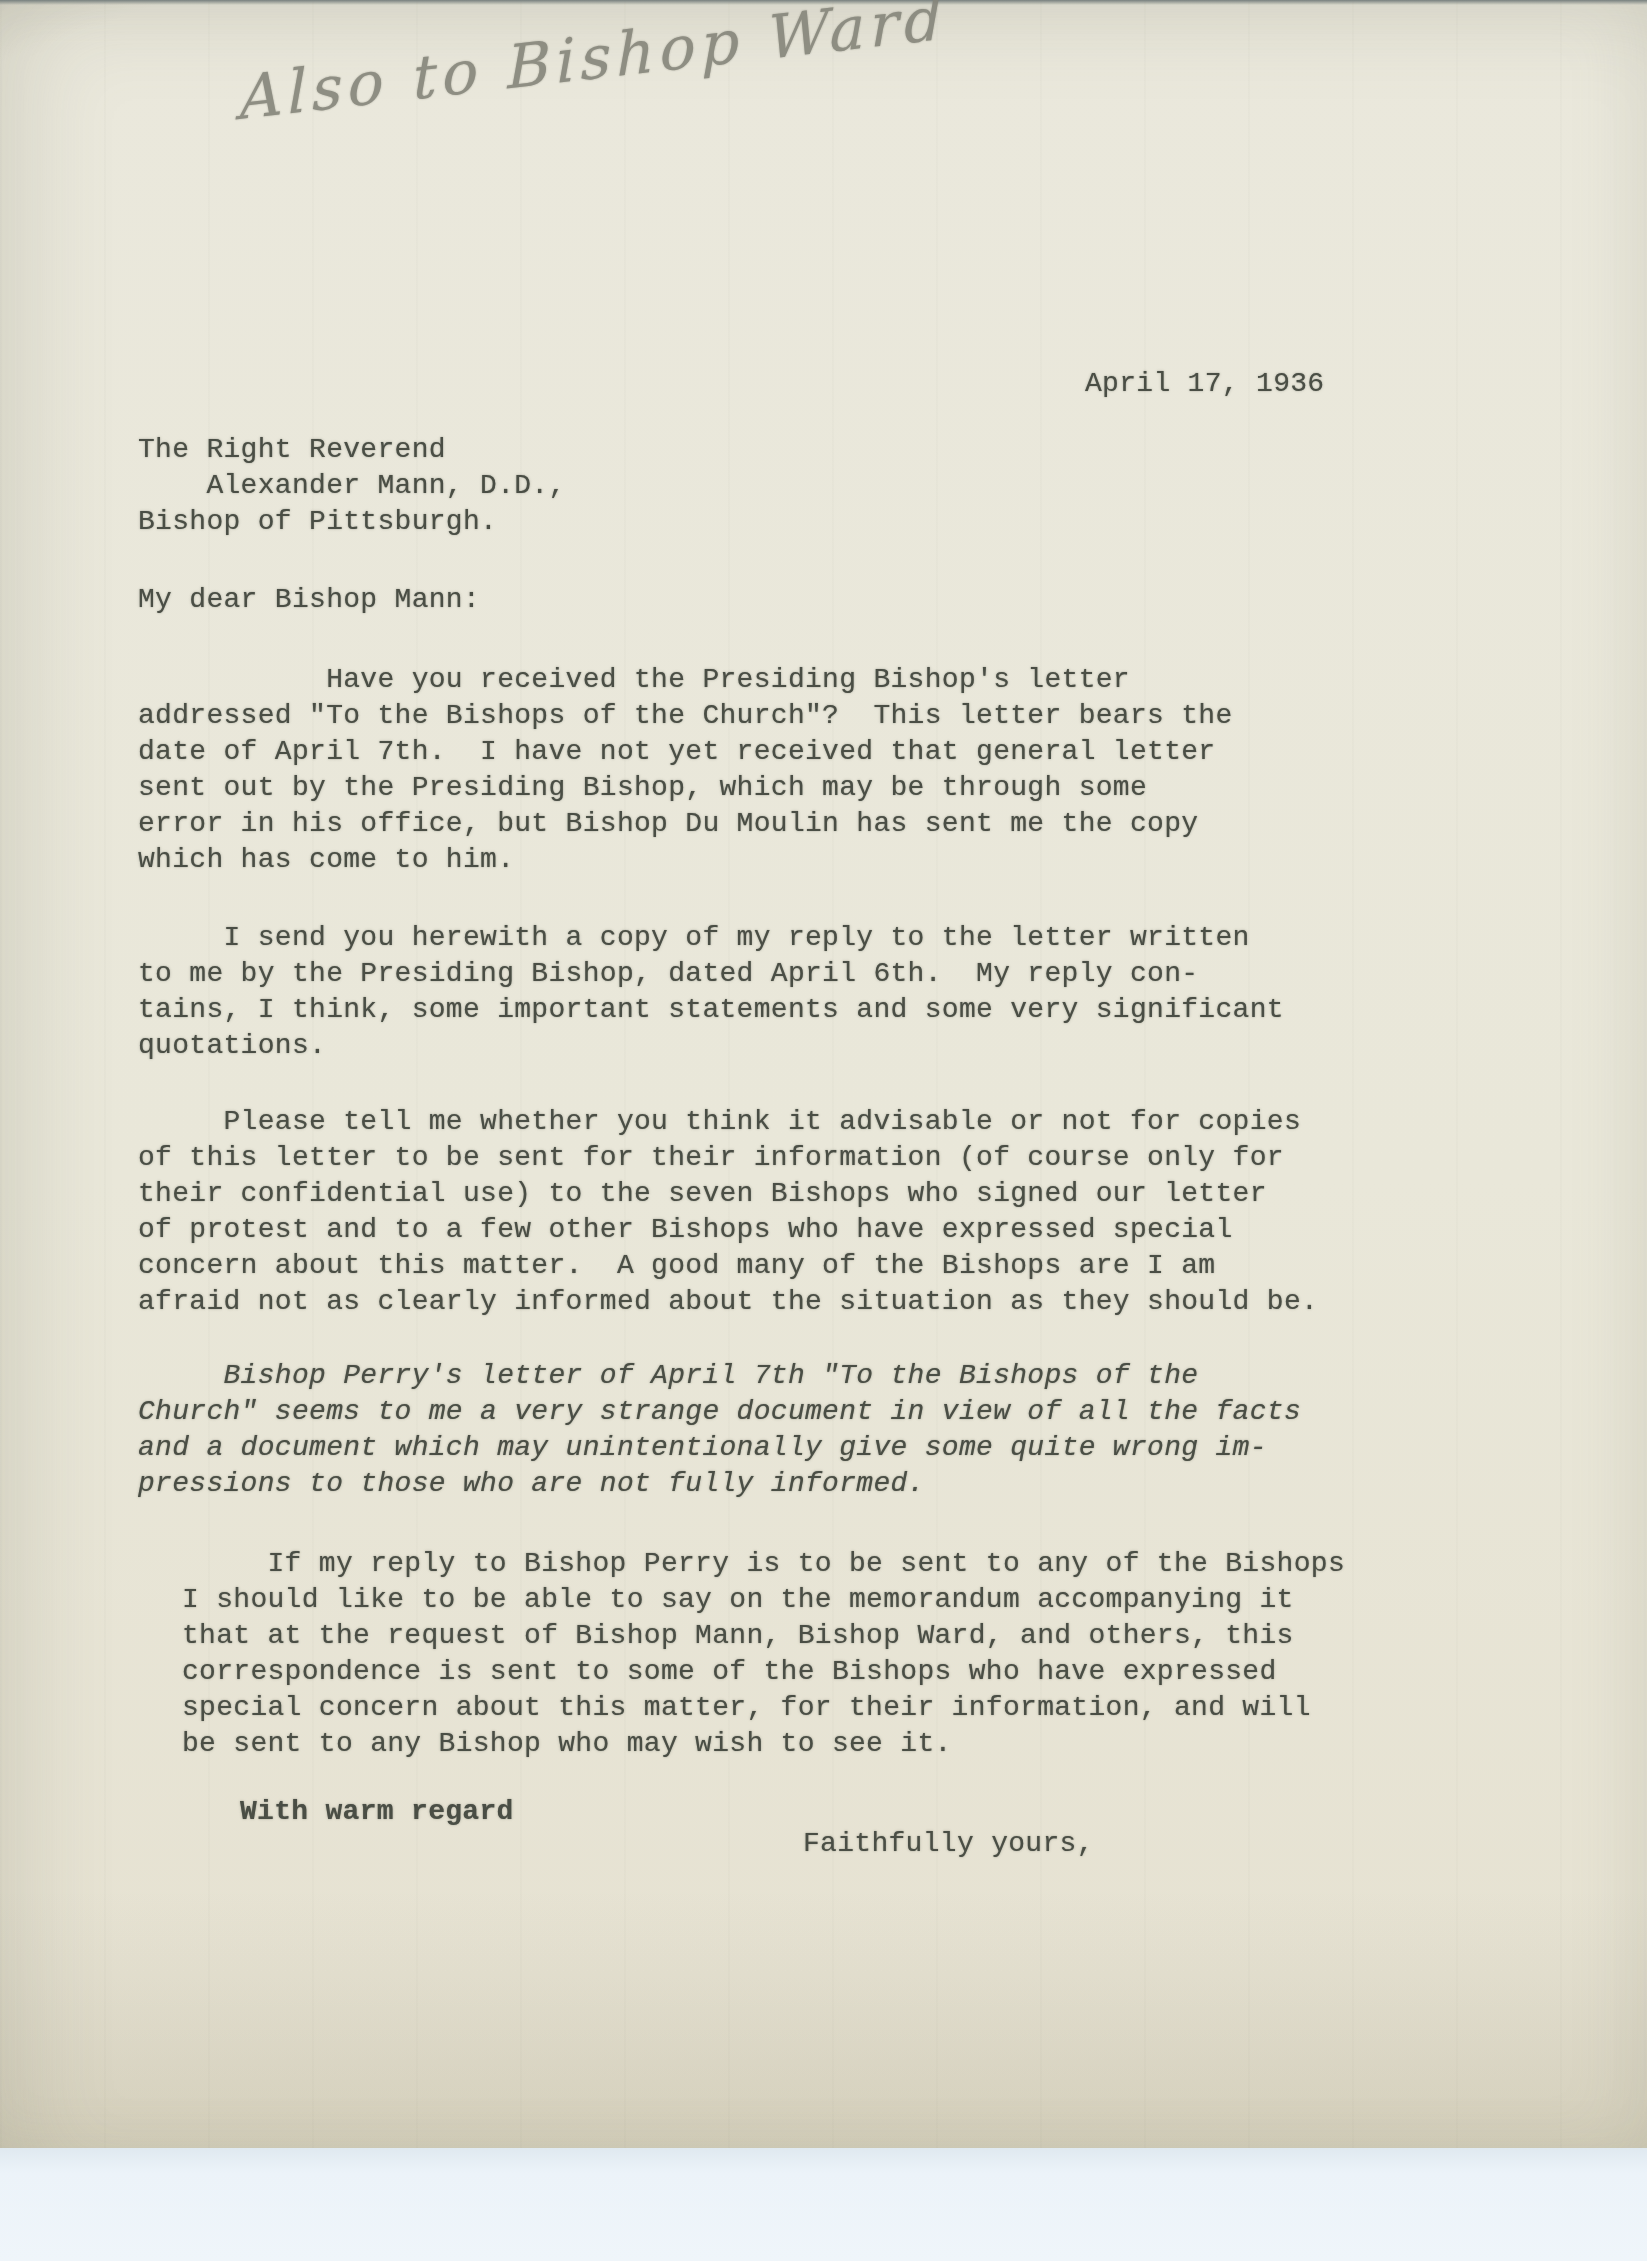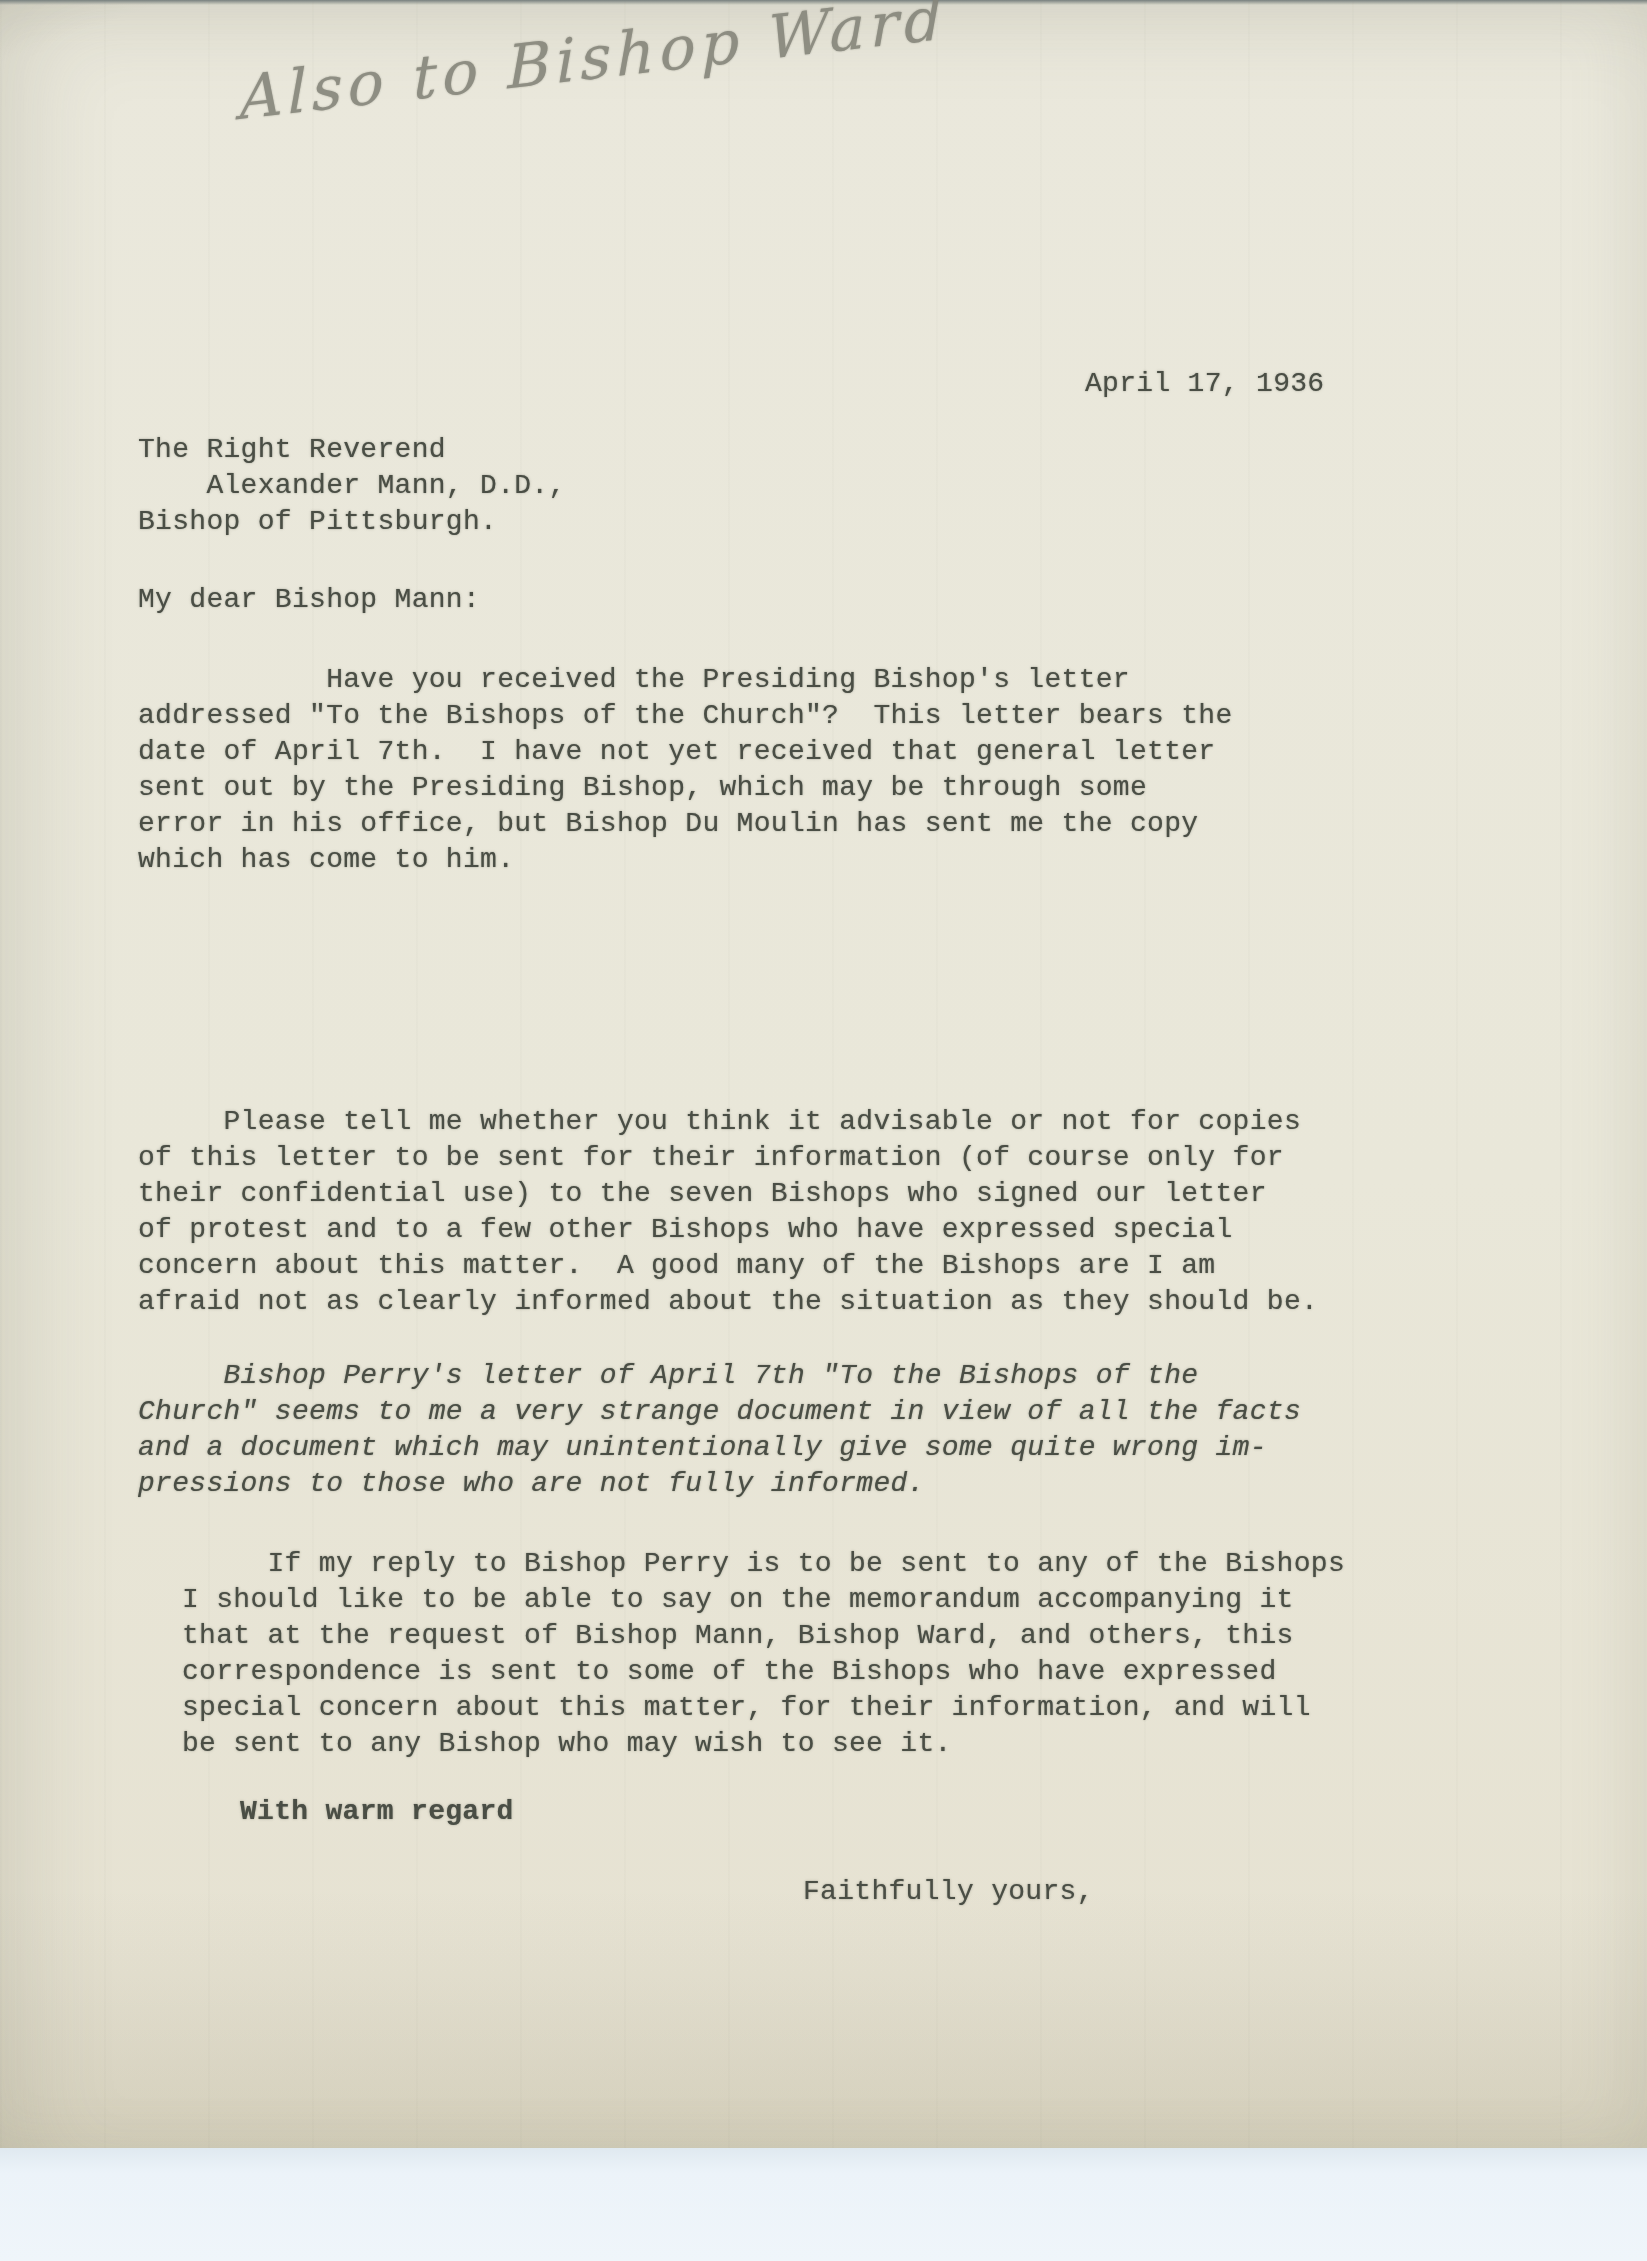--- a/index.html
+++ b/index.html
@@ -97,20 +97,24 @@
 
   <div class="tw block" style="top:582px;">My dear Bishop Mann:</div>
 
   <div class="tw block" style="top:662px;">           Have you received the Presiding Bishop's letter
 addressed "To the Bishops of the Church"?  This letter bears the
 date of April 7th.  I have not yet received that general letter
 sent out by the Presiding Bishop, which may be through some
 error in his office, but Bishop Du Moulin has sent me the copy
 which has come to him.</div>
 
+  <div class="tw block" style="top:920px;">     I send you herewith a copy of my reply to the letter written
+to me by the Presiding Bishop, dated April 6th.  My reply con-
+tains, I think, some important statements and some very significant
+quotations.</div>
 
   <div class="tw block" style="top:1104px;">     Please tell me whether you think it advisable or not for copies
 of this letter to be sent for their information (of course only for
 their confidential use) to the seven Bishops who signed our letter
 of protest and to a few other Bishops who have expressed special
 concern about this matter.  A good many of the Bishops are I am
 afraid not as clearly informed about the situation as they should be.</div>
 
   <div class="tw block" style="top:1358px;font-style:italic;">     Bishop Perry's letter of April 7th "To the Bishops of the
 Church" seems to me a very strange document in view of all the facts
@@ -119,18 +123,18 @@
 
   <div class="tw block" style="top:1546px;margin-left:44px;">     If my reply to Bishop Perry is to be sent to any of the Bishops
 I should like to be able to say on the memorandum accompanying it
 that at the request of Bishop Mann, Bishop Ward, and others, this
 correspondence is sent to some of the Bishops who have expressed
 special concern about this matter, for their information, and will
 be sent to any Bishop who may wish to see it.</div>
 
   <div class="tw" style="left:240px; top:1794px;font-weight:bold;">With warm regard</div>
 
-  <div class="tw" style="left:803px; top:1826px;margin-top:48px;">Faithfully yours,</div>
+  <div class="tw" style="left:803px; top:1826px;">Faithfully yours,</div>
 
 </div>
 
 <div class="scanner-backing"></div>
 
 
 </body></html>

